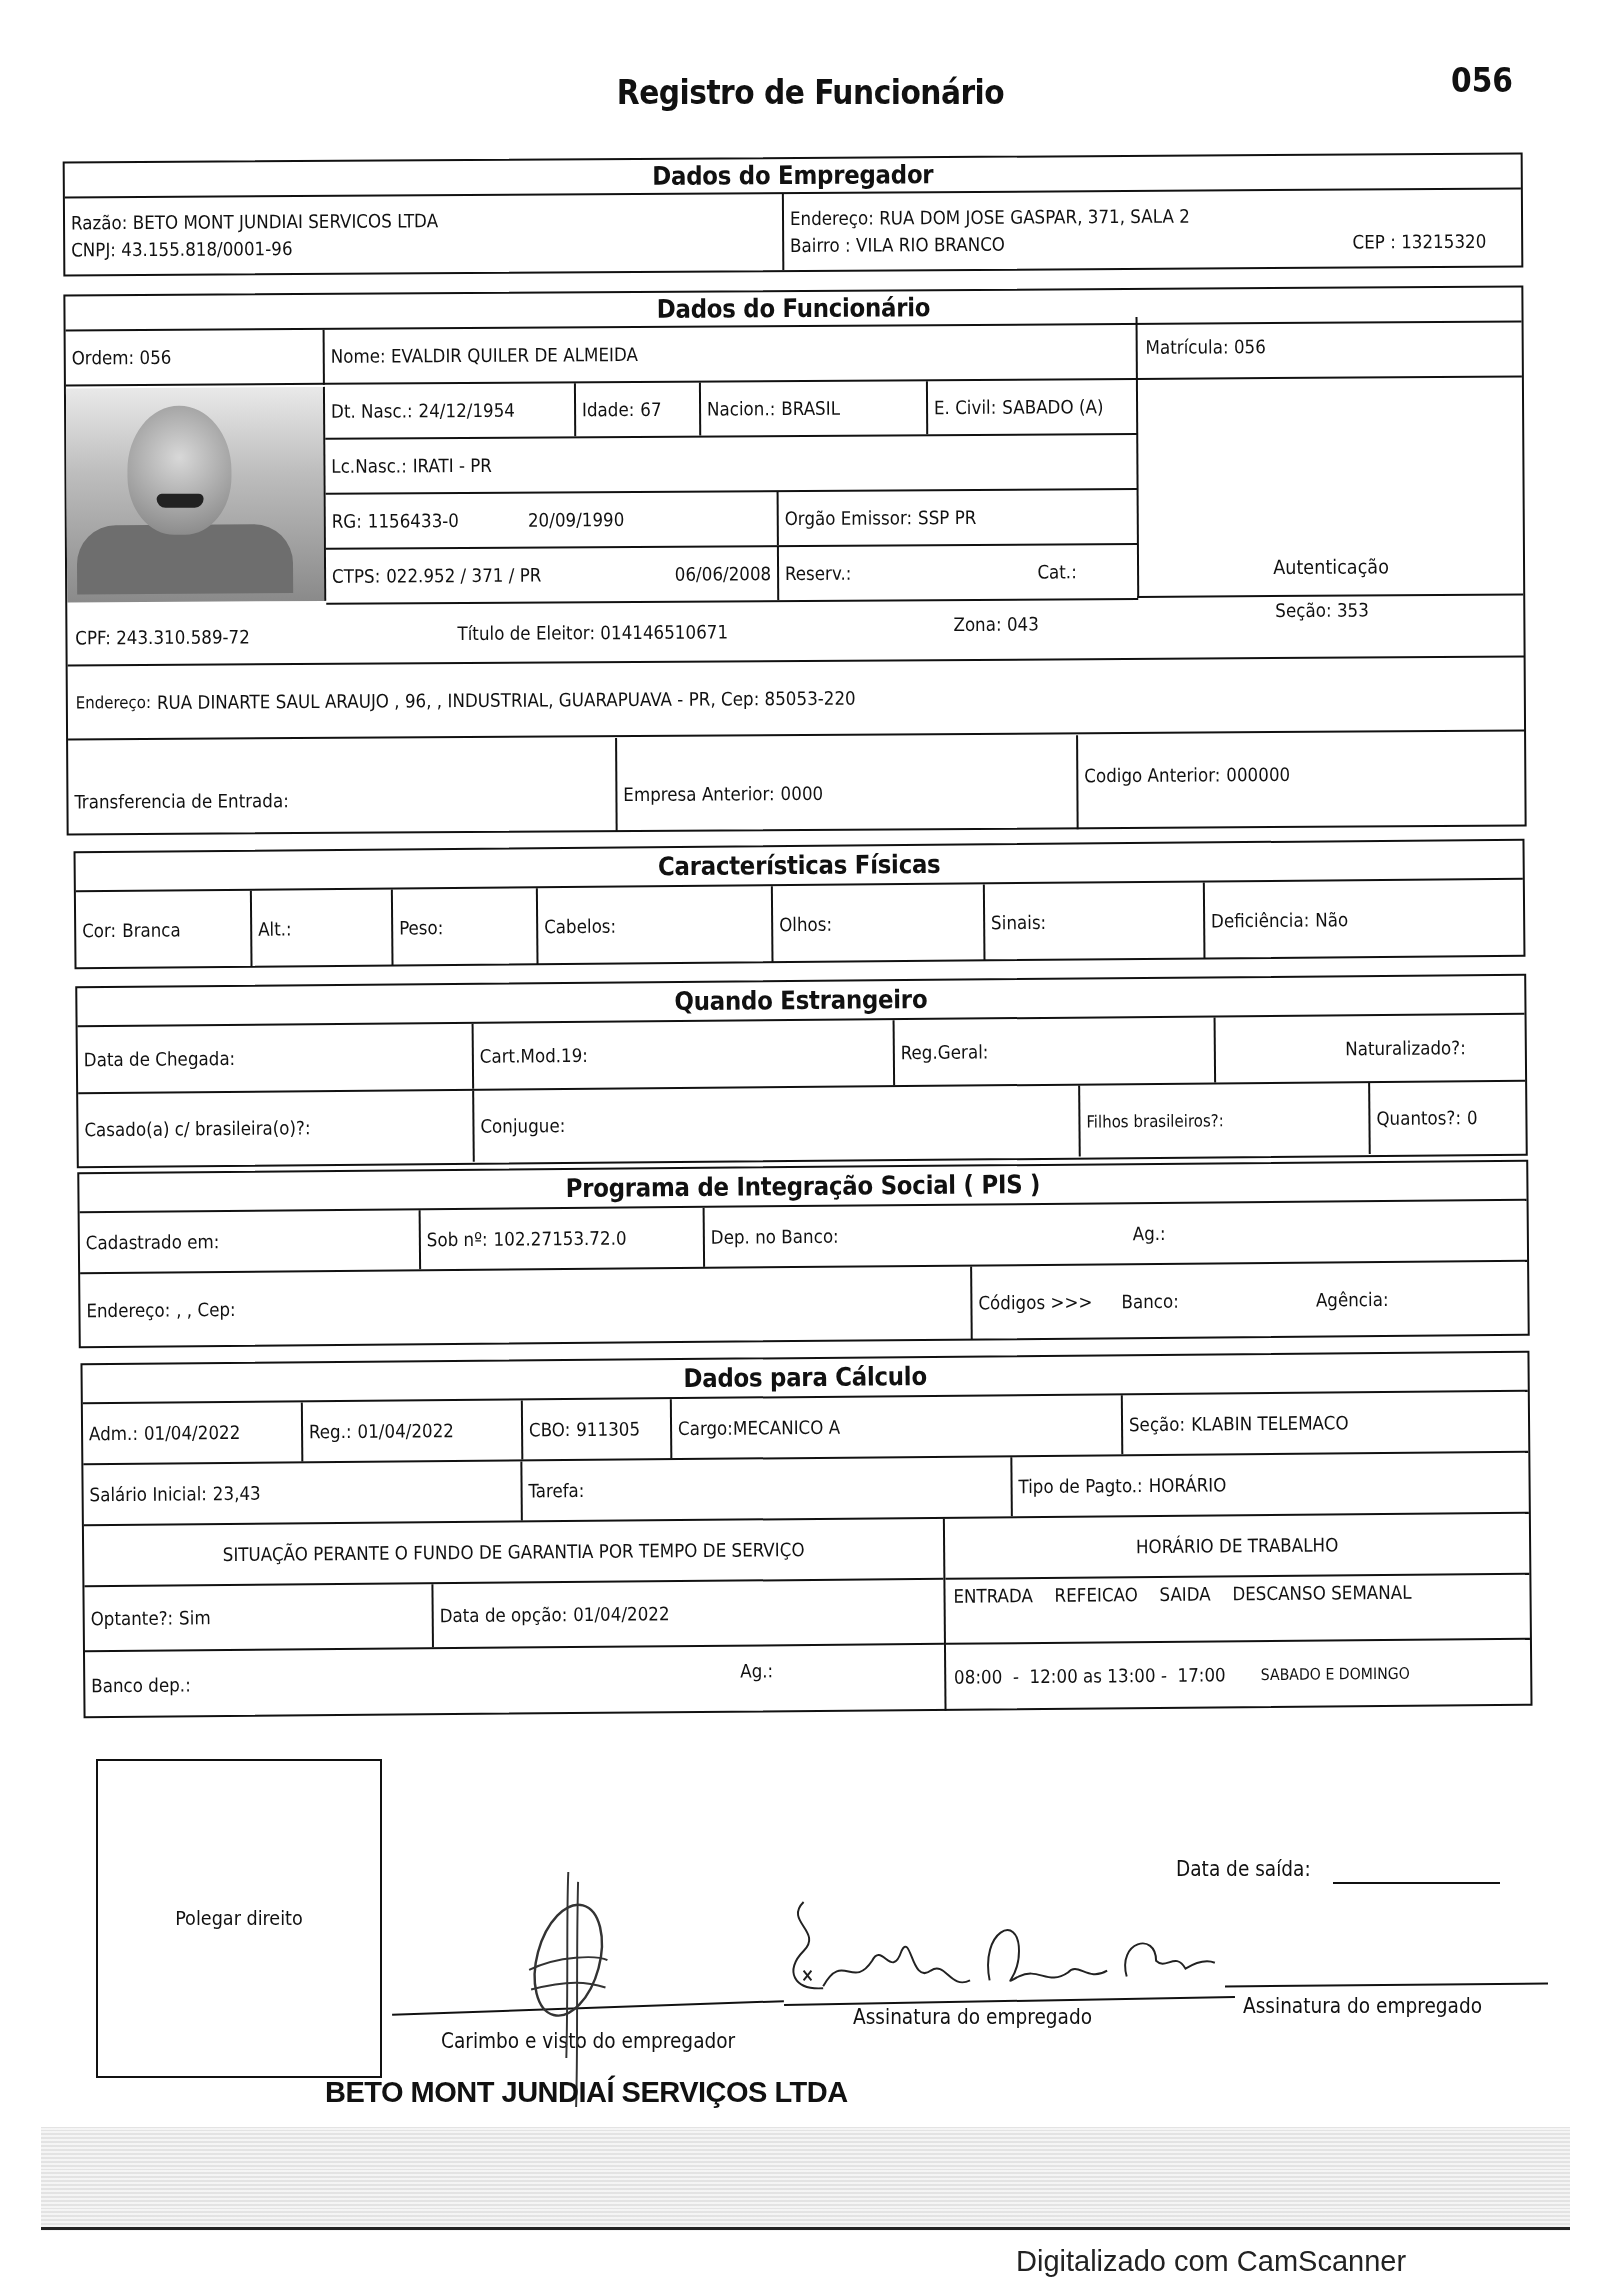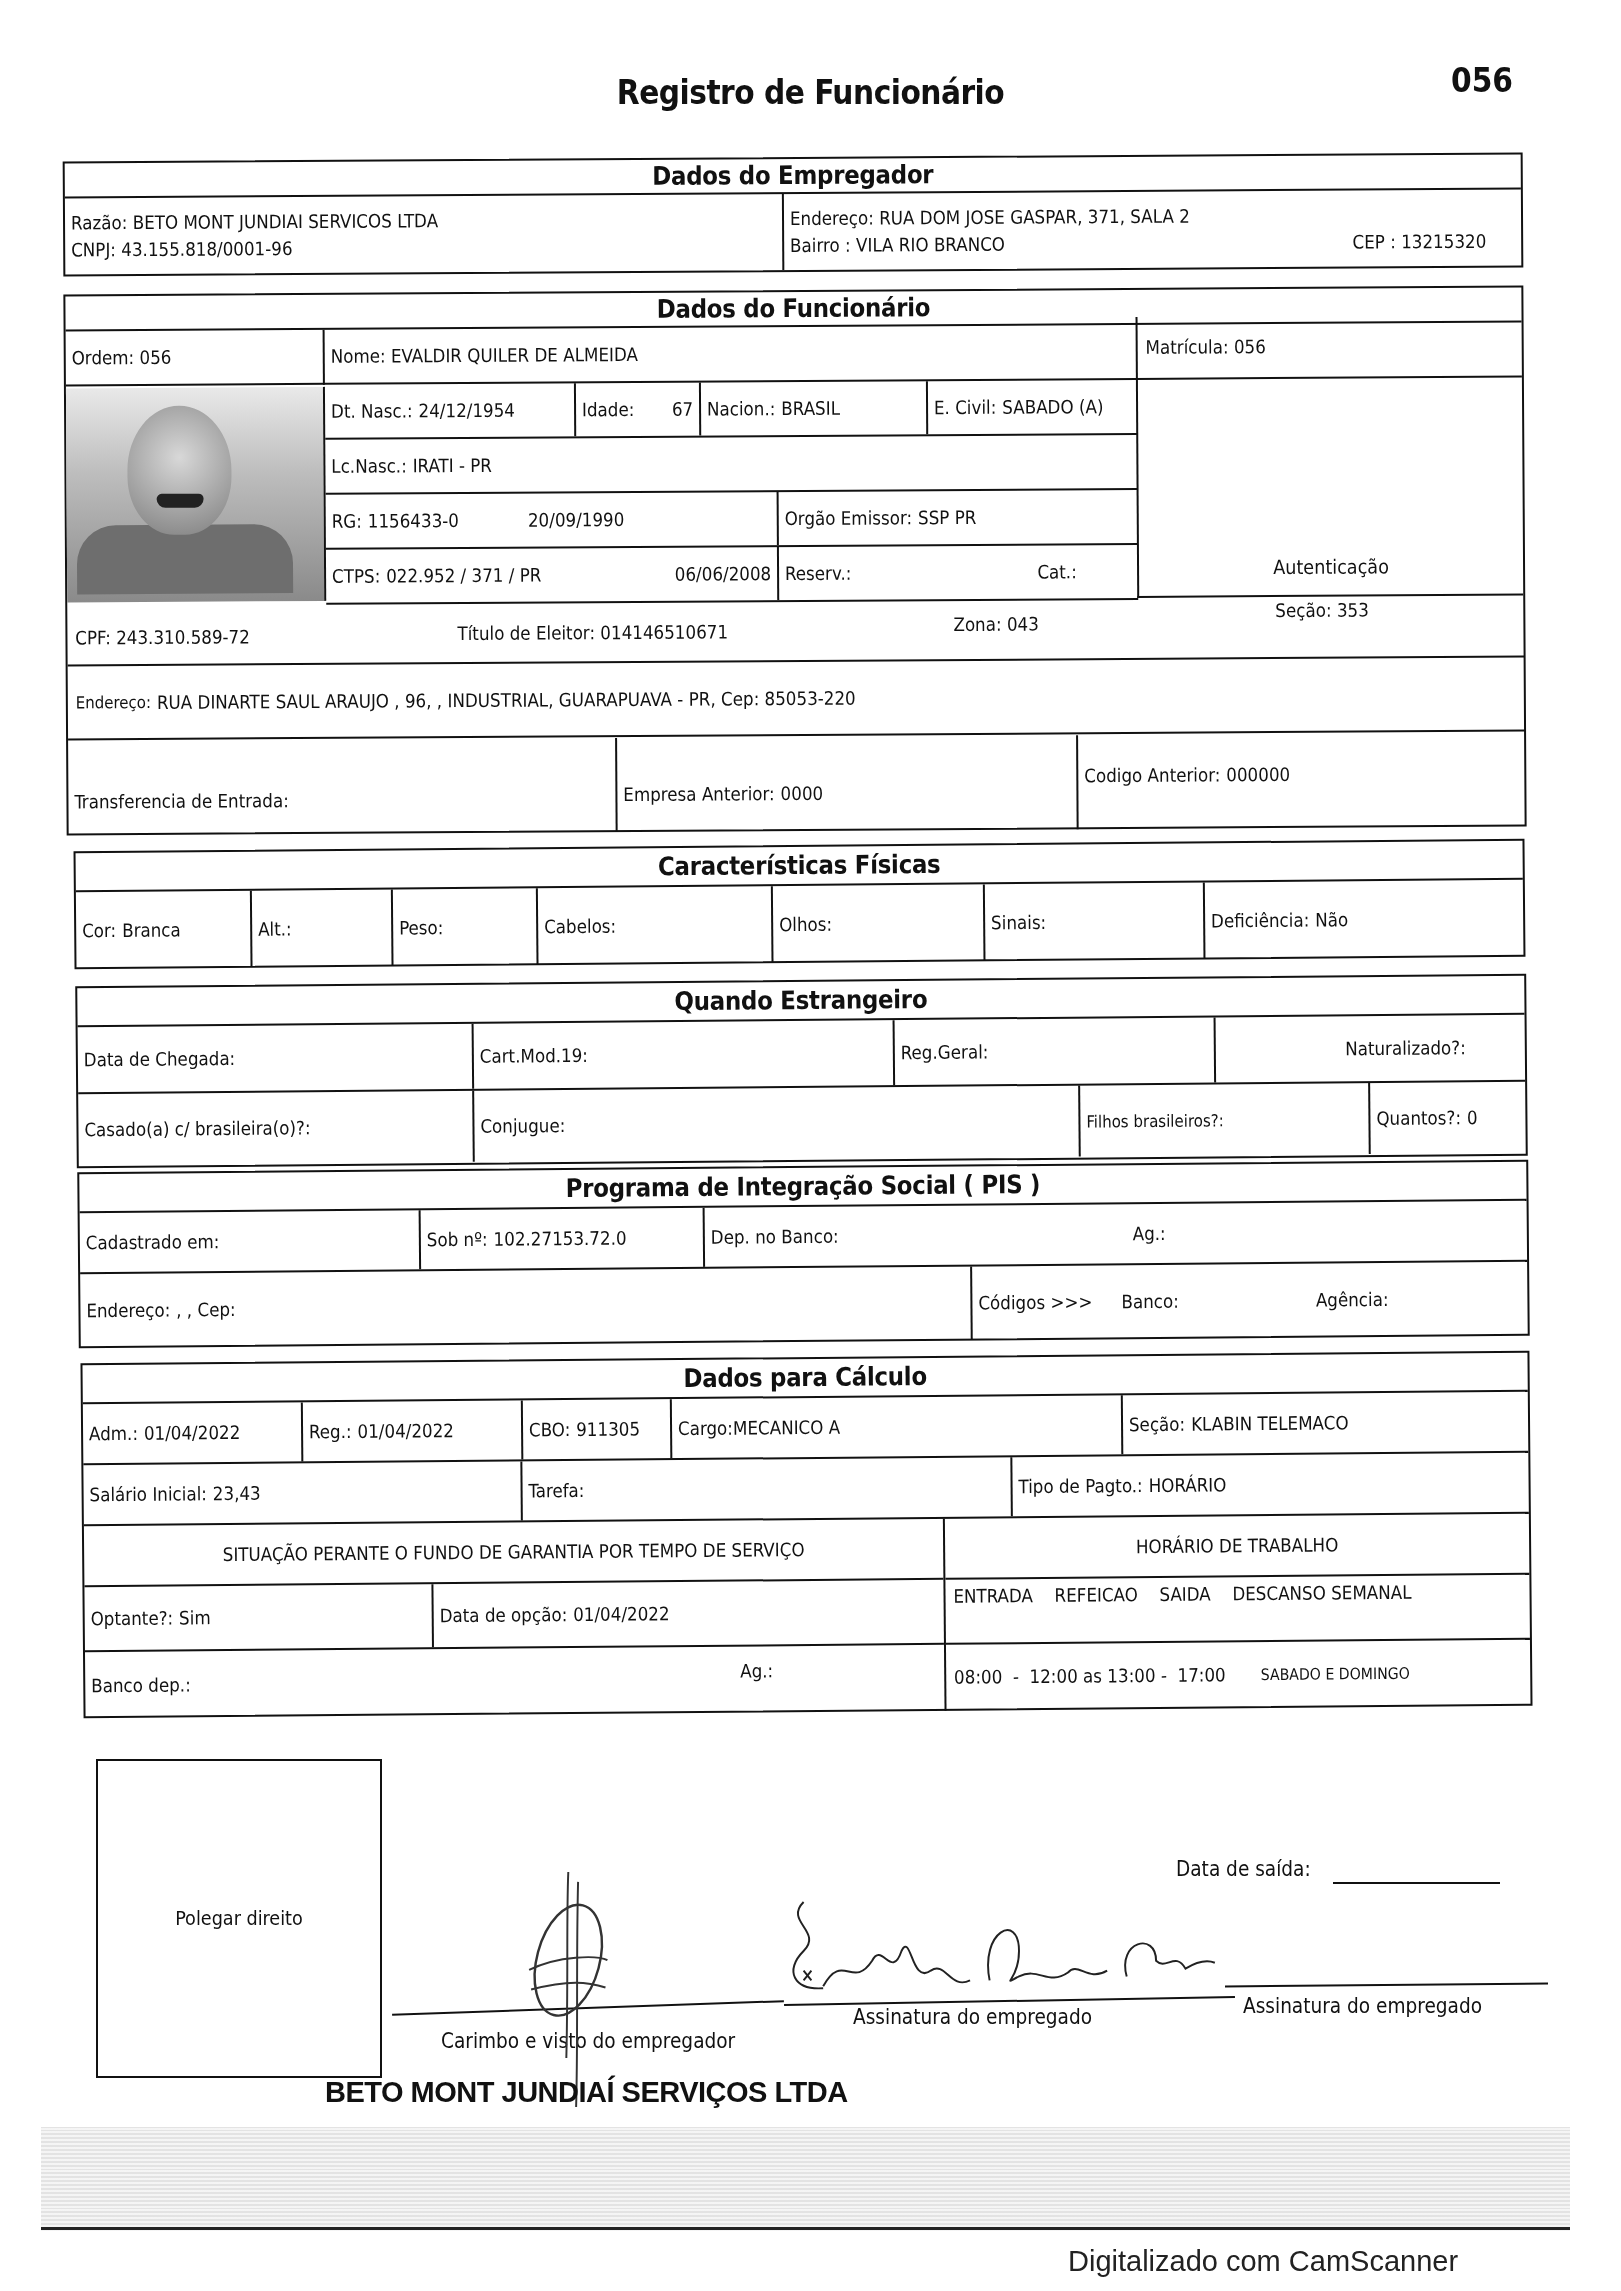--- a/index.html
+++ b/index.html
@@ -21,21 +21,21 @@
   .small{font-size:16.7px;}
   .thumb{position:absolute;left:96px;top:1759px;width:286px;height:319px;border:2.5px solid #111;box-sizing:border-box;display:flex;align-items:center;justify-content:center;font-size:19.6px;}
   .declar{position:absolute;left:563px;top:1772px;font-size:19.6px;}
   .saida{position:absolute;left:1176px;top:1857px;font-size:20.6px;}
   .saida-line{position:absolute;left:1333px;top:1882px;width:167px;border-bottom:2px solid #111;}
   .sigline{position:absolute;border-bottom:2.5px solid #111;}
   .siglbl{position:absolute;font-size:20.6px;}
   .company{position:absolute;left:325px;top:2076px;font-family:"Liberation Sans",sans-serif;font-weight:bold;font-size:29px;letter-spacing:-0.5px;}
   .scan-band{position:absolute;left:41px;top:2127px;width:1529px;height:104px;background:repeating-linear-gradient(0deg,#f2f2f2 0 2px,#dcdcdc 2px 3.9px);opacity:.8;}
   .scan-band-line{position:absolute;left:41px;top:2227px;width:1529px;border-bottom:3.9px solid #222;}
-  .camscanner{position:absolute;left:1068px;top:2245px;font-family:"Liberation Sans",sans-serif;font-size:29px;color:#222;}
+  .camscanner{position:absolute;left:1016px;top:2245px;font-family:"Liberation Sans",sans-serif;font-size:29px;color:#222;}
   svg.sig{position:absolute;overflow:visible;}
 </style>
 </head>
 <body>
 
 <div class="page">
 
   <div class="title">Registro de Funcionário</div>
   <div class="docnum">056</div>
 
@@ -80,21 +80,21 @@
 
       <div style="position:absolute;left:1070px;top:55px;width:386px;height:218px;border-left:2px solid #111;border-bottom:2px solid #111;box-sizing:border-box;display:flex;align-items:flex-end;justify-content:center;padding-bottom:15.7px;font-size:19.6px;">
         <span>Autenticação</span>
       </div>
 
       <div style="position:absolute;left:259px;top:55px;width:812px;height:55px;border-bottom:2px solid #111;box-sizing:border-box;display:flex;font-size:18.6px;">
         <div class="cell" style="width:251px;">
             <span class="lbl">Dt. Nasc.:</span>
             <span>24/12/1954</span>
           </div>
-        <div class="cell" style="width:125px;justify-content:space-between;">
+        <div class="cell" style="width:125px;">
             <span class="lbl">Idade:</span>
             <span>67</span>
           </div>
         <div class="cell" style="width:227px;">
             <span class="lbl">Nacion.:</span>
             <span>BRASIL</span>
           </div>
         <div class="cell" style="flex:1;">
             <span class="lbl">E. Civil:</span>
             <span>SABADO (A)</span>

